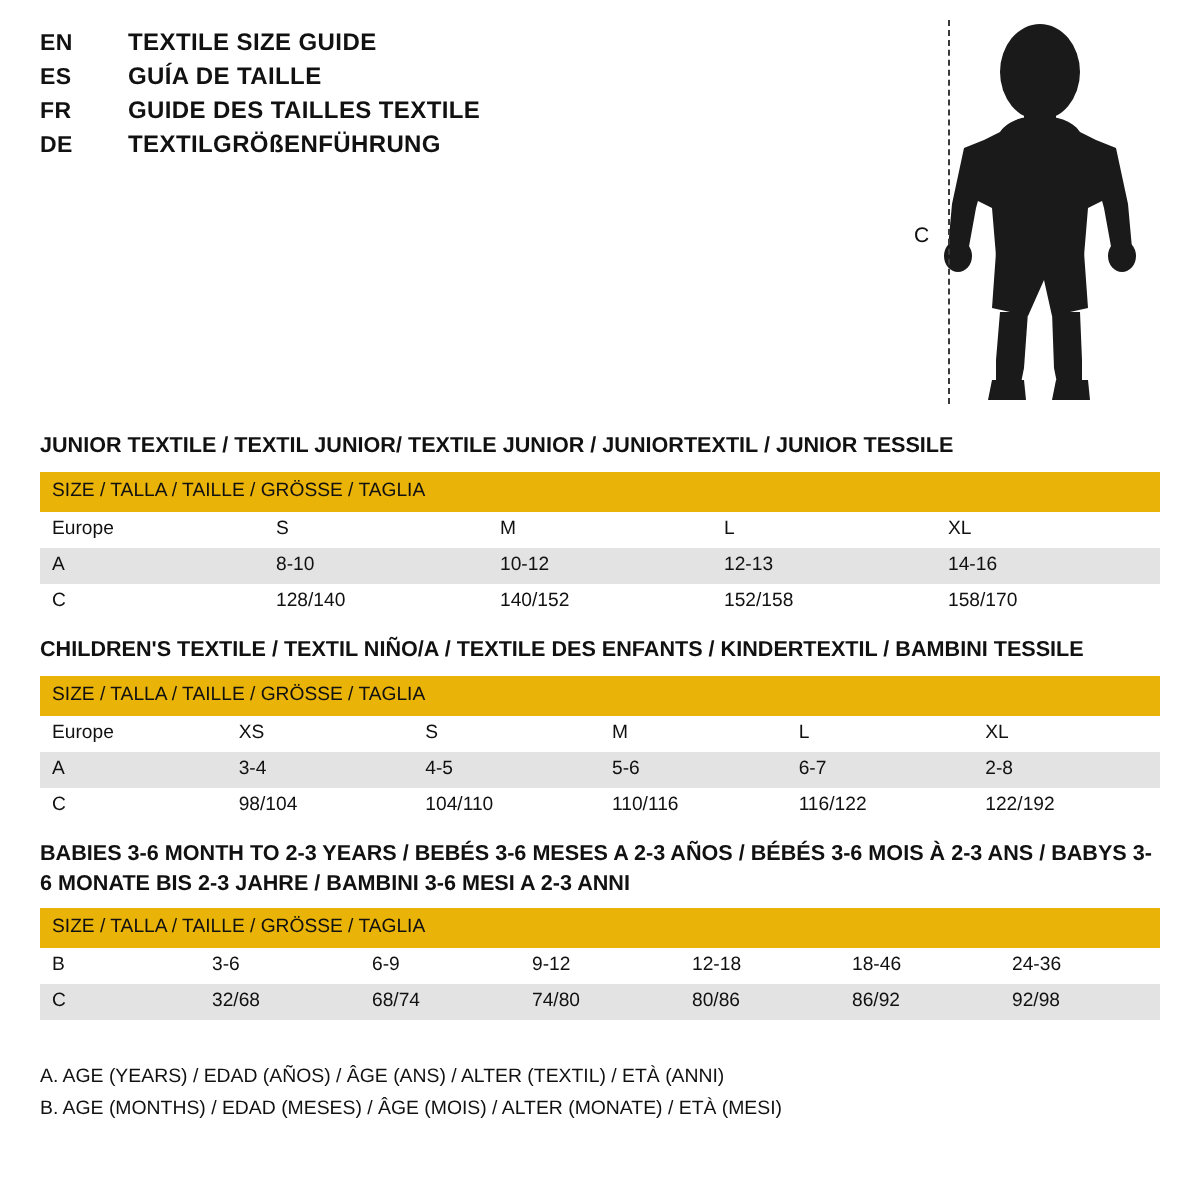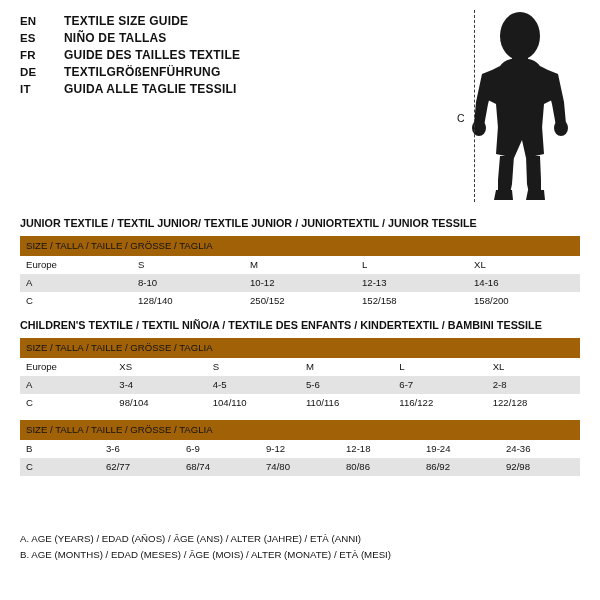--- a/index.html
+++ b/index.html
@@ -93,21 +93,21 @@
     table-layout: fixed;
   }
   table.sizes td {
     font-size: 9.6px;
     color: #111;
     padding: 3px 0 3px 6px;
     vertical-align: middle;
     line-height: 1.25;
   }
   tr.head td {
-    background: #a16207;
+    background: #eab308;
     font-size: 9.6px;
     color: #111;
     padding: 4px 0 4px 6px;
   }
   tr.shade td {
     background: #e3e3e3;
   }
   tr.plain td {
     background: #ffffff;
   }
@@ -133,33 +133,29 @@
 
 <div class="page">
 
   <div class="header">
     <div class="header-row">
       <span class="lang-code">EN</span>
       <span class="lang-title">TEXTILE SIZE GUIDE</span>
     </div>
     <div class="header-row">
       <span class="lang-code">ES</span>
-      <span class="lang-title">NIÑO DE TALLAS</span>
+      <span class="lang-title">GUÍA DE TAILLE</span>
     </div>
     <div class="header-row">
       <span class="lang-code">FR</span>
       <span class="lang-title">GUIDE DES TAILLES TEXTILE</span>
     </div>
     <div class="header-row">
       <span class="lang-code">DE</span>
       <span class="lang-title">TEXTILGRÖßENFÜHRUNG</span>
-    </div>
-    <div class="header-row">
-      <span class="lang-code">IT</span>
-      <span class="lang-title">GUIDA ALLE TAGLIE TESSILI</span>
     </div>
   </div>
 
   <div class="figure">
     <div class="dashed-line"></div>
     <span class="c-label">C</span>
     <svg width="140" height="196" viewBox="0 0 140 196">
       <g fill="#1a1a1a">
 
         <ellipse cx="68" cy="28" rx="20" ry="24"></ellipse>
@@ -207,23 +203,23 @@
         <tr class="shade">
           <td class="rowlabel">A</td>
           <td>8-10</td>
           <td>10-12</td>
           <td>12-13</td>
           <td>14-16</td>
         </tr>
         <tr class="plain">
           <td class="rowlabel">C</td>
           <td>128/140</td>
-          <td>250/152</td>
+          <td>140/152</td>
           <td>152/158</td>
-          <td>158/200</td>
+          <td>158/170</td>
         </tr>
       </tbody>
     </table>
   </div>
 
   <div class="section" style="top:318px;">
     <div class="section-title">CHILDREN'S TEXTILE / TEXTIL NIÑO/A / TEXTILE DES ENFANTS / KINDERTEXTIL / BAMBINI TESSILE</div>
     <table class="sizes">
       <tbody>
         <tr class="head">
@@ -244,52 +240,53 @@
           <td>5-6</td>
           <td>6-7</td>
           <td>2-8</td>
         </tr>
         <tr class="plain">
           <td class="rowlabel">C</td>
           <td>98/104</td>
           <td>104/110</td>
           <td>110/116</td>
           <td>116/122</td>
-          <td>122/128</td>
+          <td>122/192</td>
         </tr>
       </tbody>
     </table>
   </div>
 
   <div class="section" style="top:420px;">
+    <div class="section-title">BABIES 3-6 MONTH TO 2-3 YEARS / BEBÉS 3-6 MESES A 2-3 AÑOS / BÉBÉS 3-6 MOIS À 2-3 ANS / BABYS 3-6 MONATE BIS 2-3 JAHRE / BAMBINI 3-6 MESI A 2-3 ANNI</div>
     <table class="sizes">
       <tbody>
         <tr class="head">
           <td colspan="7">SIZE / TALLA / TAILLE / GRÖSSE / TAGLIA</td>
         </tr>
         <tr class="plain">
           <td class="rowlabel">B</td>
           <td>3-6</td>
           <td>6-9</td>
           <td>9-12</td>
           <td>12-18</td>
-          <td>19-24</td>
+          <td>18-46</td>
           <td>24-36</td>
         </tr>
         <tr class="shade">
           <td class="rowlabel">C</td>
-          <td>62/77</td>
+          <td>32/68</td>
           <td>68/74</td>
           <td>74/80</td>
           <td>80/86</td>
           <td>86/92</td>
           <td>92/98</td>
         </tr>
       </tbody>
     </table>
   </div>
 
   <div class="legend">
-    <div>A. AGE (YEARS) / EDAD (AÑOS) / ÂGE (ANS) / ALTER (JAHRE) / ETÀ (ANNI)</div>
+    <div>A. AGE (YEARS) / EDAD (AÑOS) / ÂGE (ANS) / ALTER (TEXTIL) / ETÀ (ANNI)</div>
     <div>B. AGE (MONTHS) / EDAD (MESES) / ÂGE (MOIS) / ALTER (MONATE) / ETÀ (MESI)</div>
   </div>
 
 </div>
 
 </body></html>

